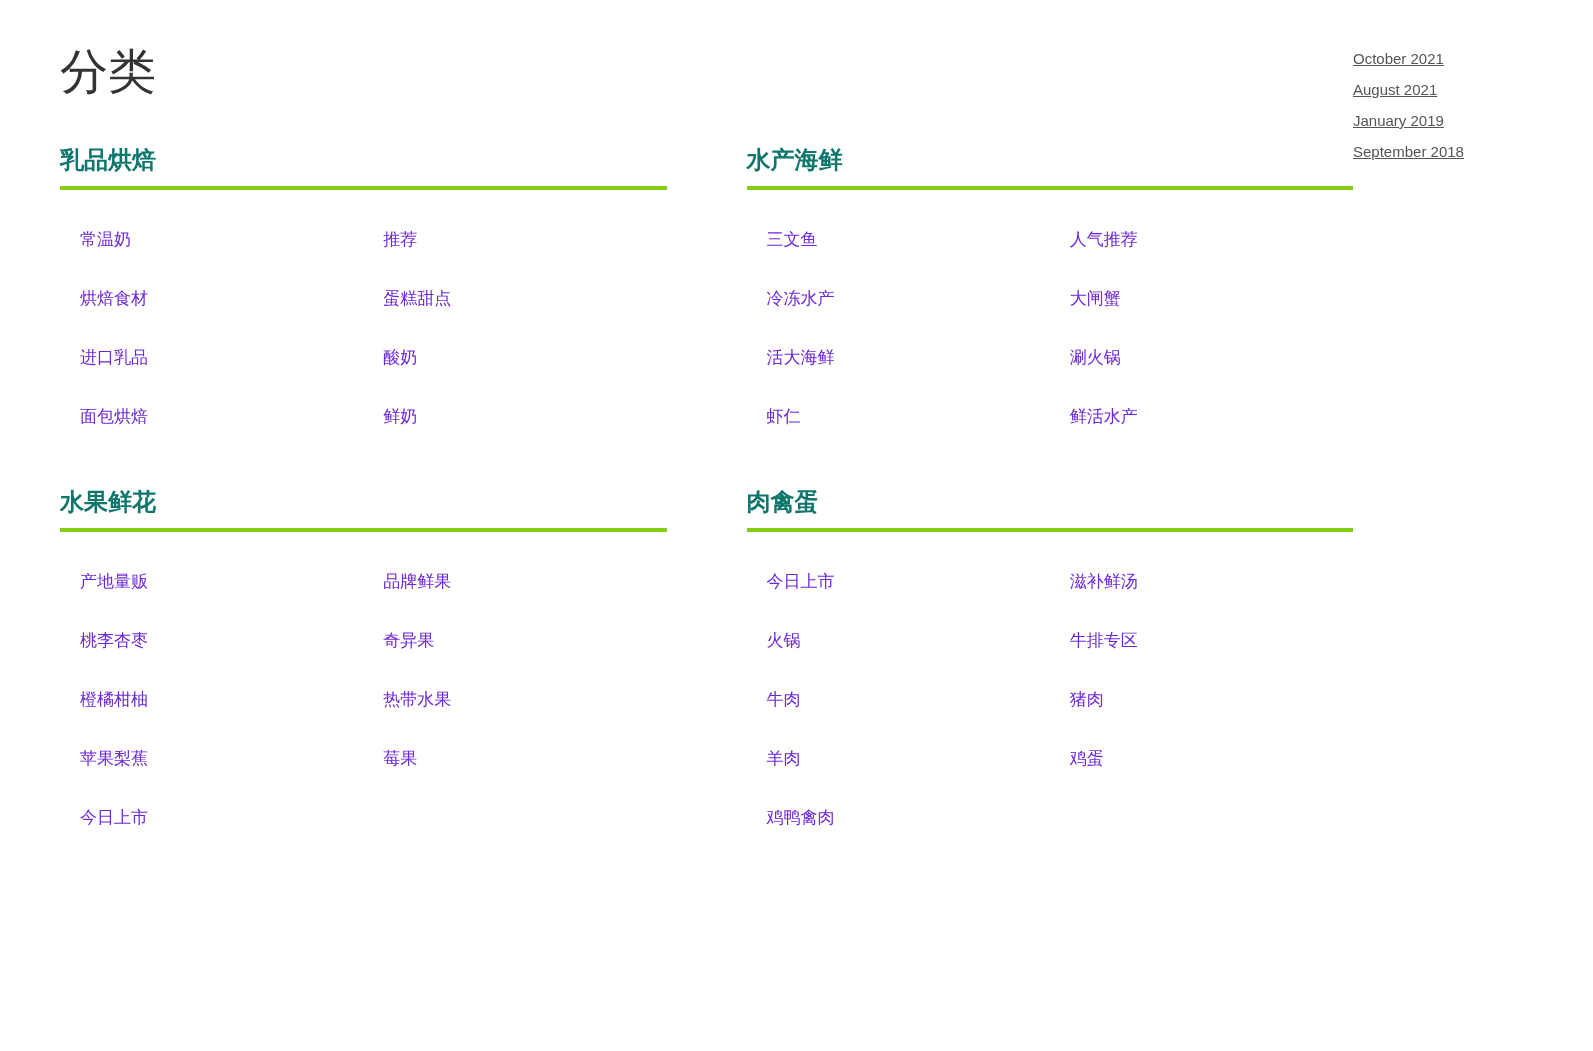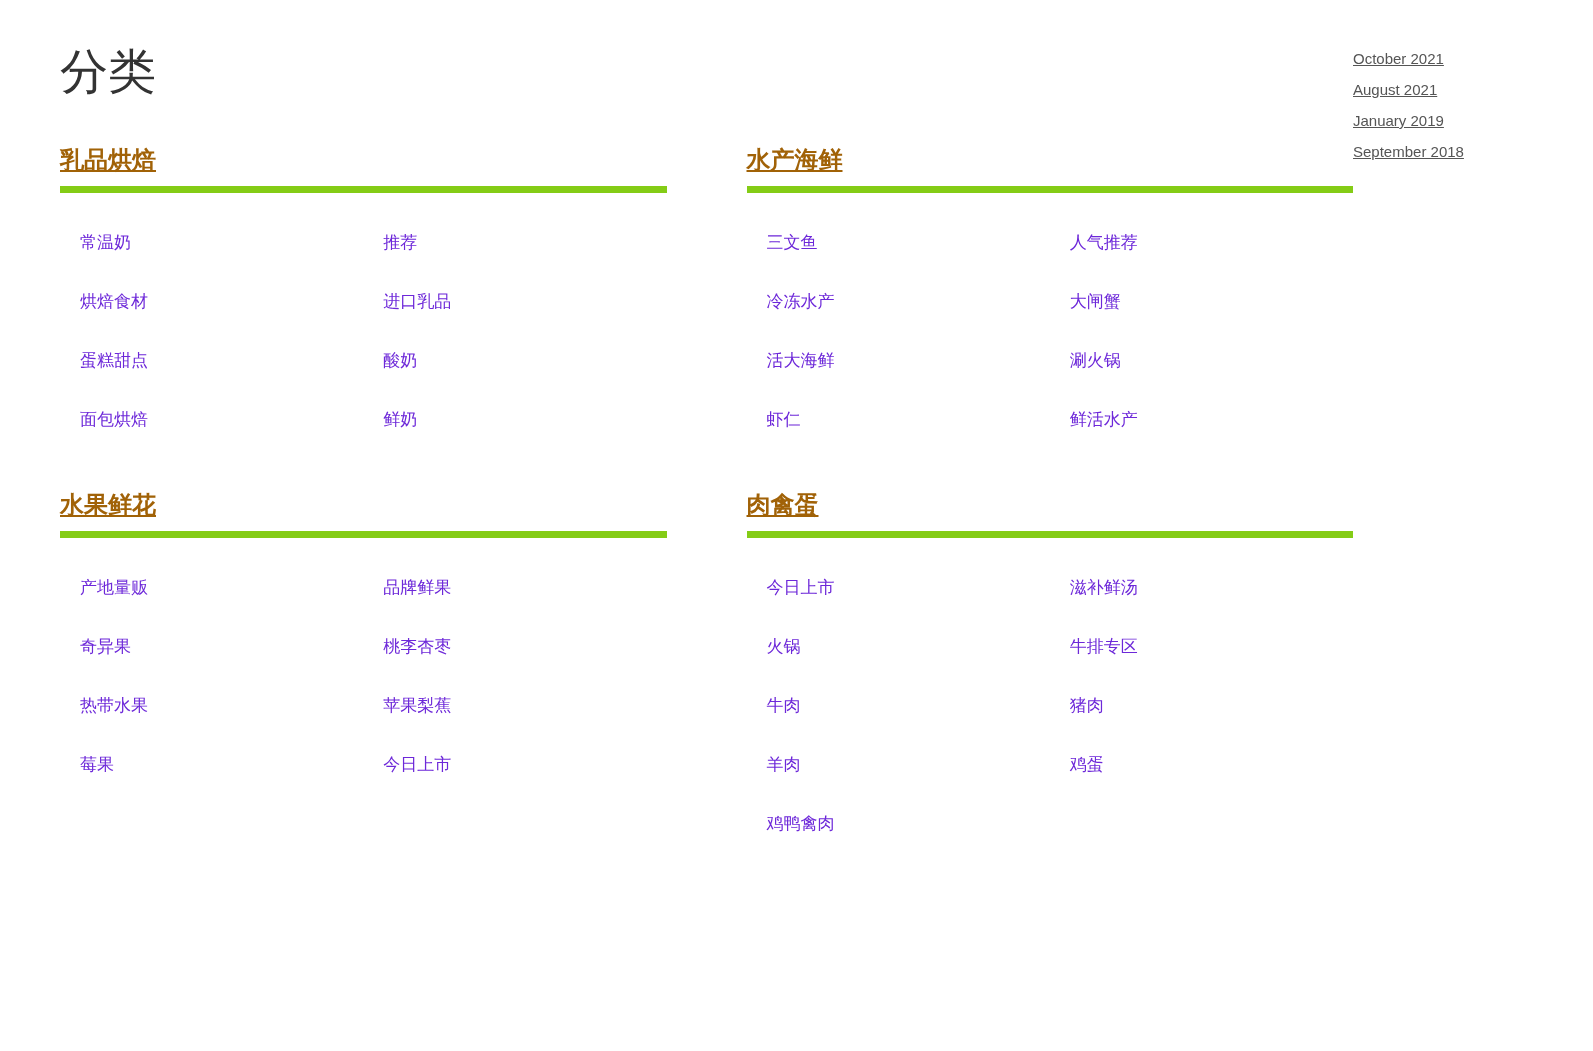--- a/index.html
+++ b/index.html
@@ -28,25 +28,24 @@
       display: grid;
       grid-template-columns: 1fr 1fr;
       gap: 0 80px;
     }
     .category-section {
       margin-bottom: 40px;
     }
     .category-header {
       font-size: 24px;
       font-weight: 700;
-      color: #a16207;
+      color: #0f766e;
       padding-bottom: 10px;
-      border-bottom: 7px solid #84cc16;
+      border-bottom: 4px solid #84cc16;
       margin-bottom: 20px;
-      text-decoration: underline;
     }
     .category-items {
       display: grid;
       grid-template-columns: 1fr 1fr;
       gap: 0;
     }
     .category-item {
       font-size: 17px;
       color: #6d28d9;
       padding: 18px 0 18px 20px;
@@ -72,22 +71,22 @@
   <div class="main-content">
     <h1 class="page-title">分类</h1>
     <div class="categories-grid">
 
     <div class="category-section">
           <div class="category-header">乳品烘焙</div>
           <div class="category-items">
             <div class="category-item">常温奶</div>
             <div class="category-item">推荐</div>
             <div class="category-item">烘焙食材</div>
+            <div class="category-item">蛋糕甜点</div>
             <div class="category-item">进口乳品</div>
-            <div class="category-item">蛋糕甜点</div>
             <div class="category-item">酸奶</div>
             <div class="category-item">面包烘焙</div>
             <div class="category-item">鲜奶</div>
           </div>
         </div>
         <div class="category-section">
           <div class="category-header">水产海鲜</div>
           <div class="category-items">
             <div class="category-item">三文鱼</div>
             <div class="category-item">人气推荐</div>
@@ -97,22 +96,23 @@
             <div class="category-item">涮火锅</div>
             <div class="category-item">虾仁</div>
             <div class="category-item">鲜活水产</div>
           </div>
         </div>
         <div class="category-section">
           <div class="category-header">水果鲜花</div>
           <div class="category-items">
             <div class="category-item">产地量贩</div>
             <div class="category-item">品牌鲜果</div>
+            <div class="category-item">桃李杏枣</div>
             <div class="category-item">奇异果</div>
-            <div class="category-item">桃李杏枣</div>
+            <div class="category-item">橙橘柑柚</div>
             <div class="category-item">热带水果</div>
             <div class="category-item">苹果梨蕉</div>
             <div class="category-item">莓果</div>
             <div class="category-item">今日上市</div>
             <div class="category-item"></div>
           </div>
         </div>
         <div class="category-section">
           <div class="category-header">肉禽蛋</div>
           <div class="category-items">

